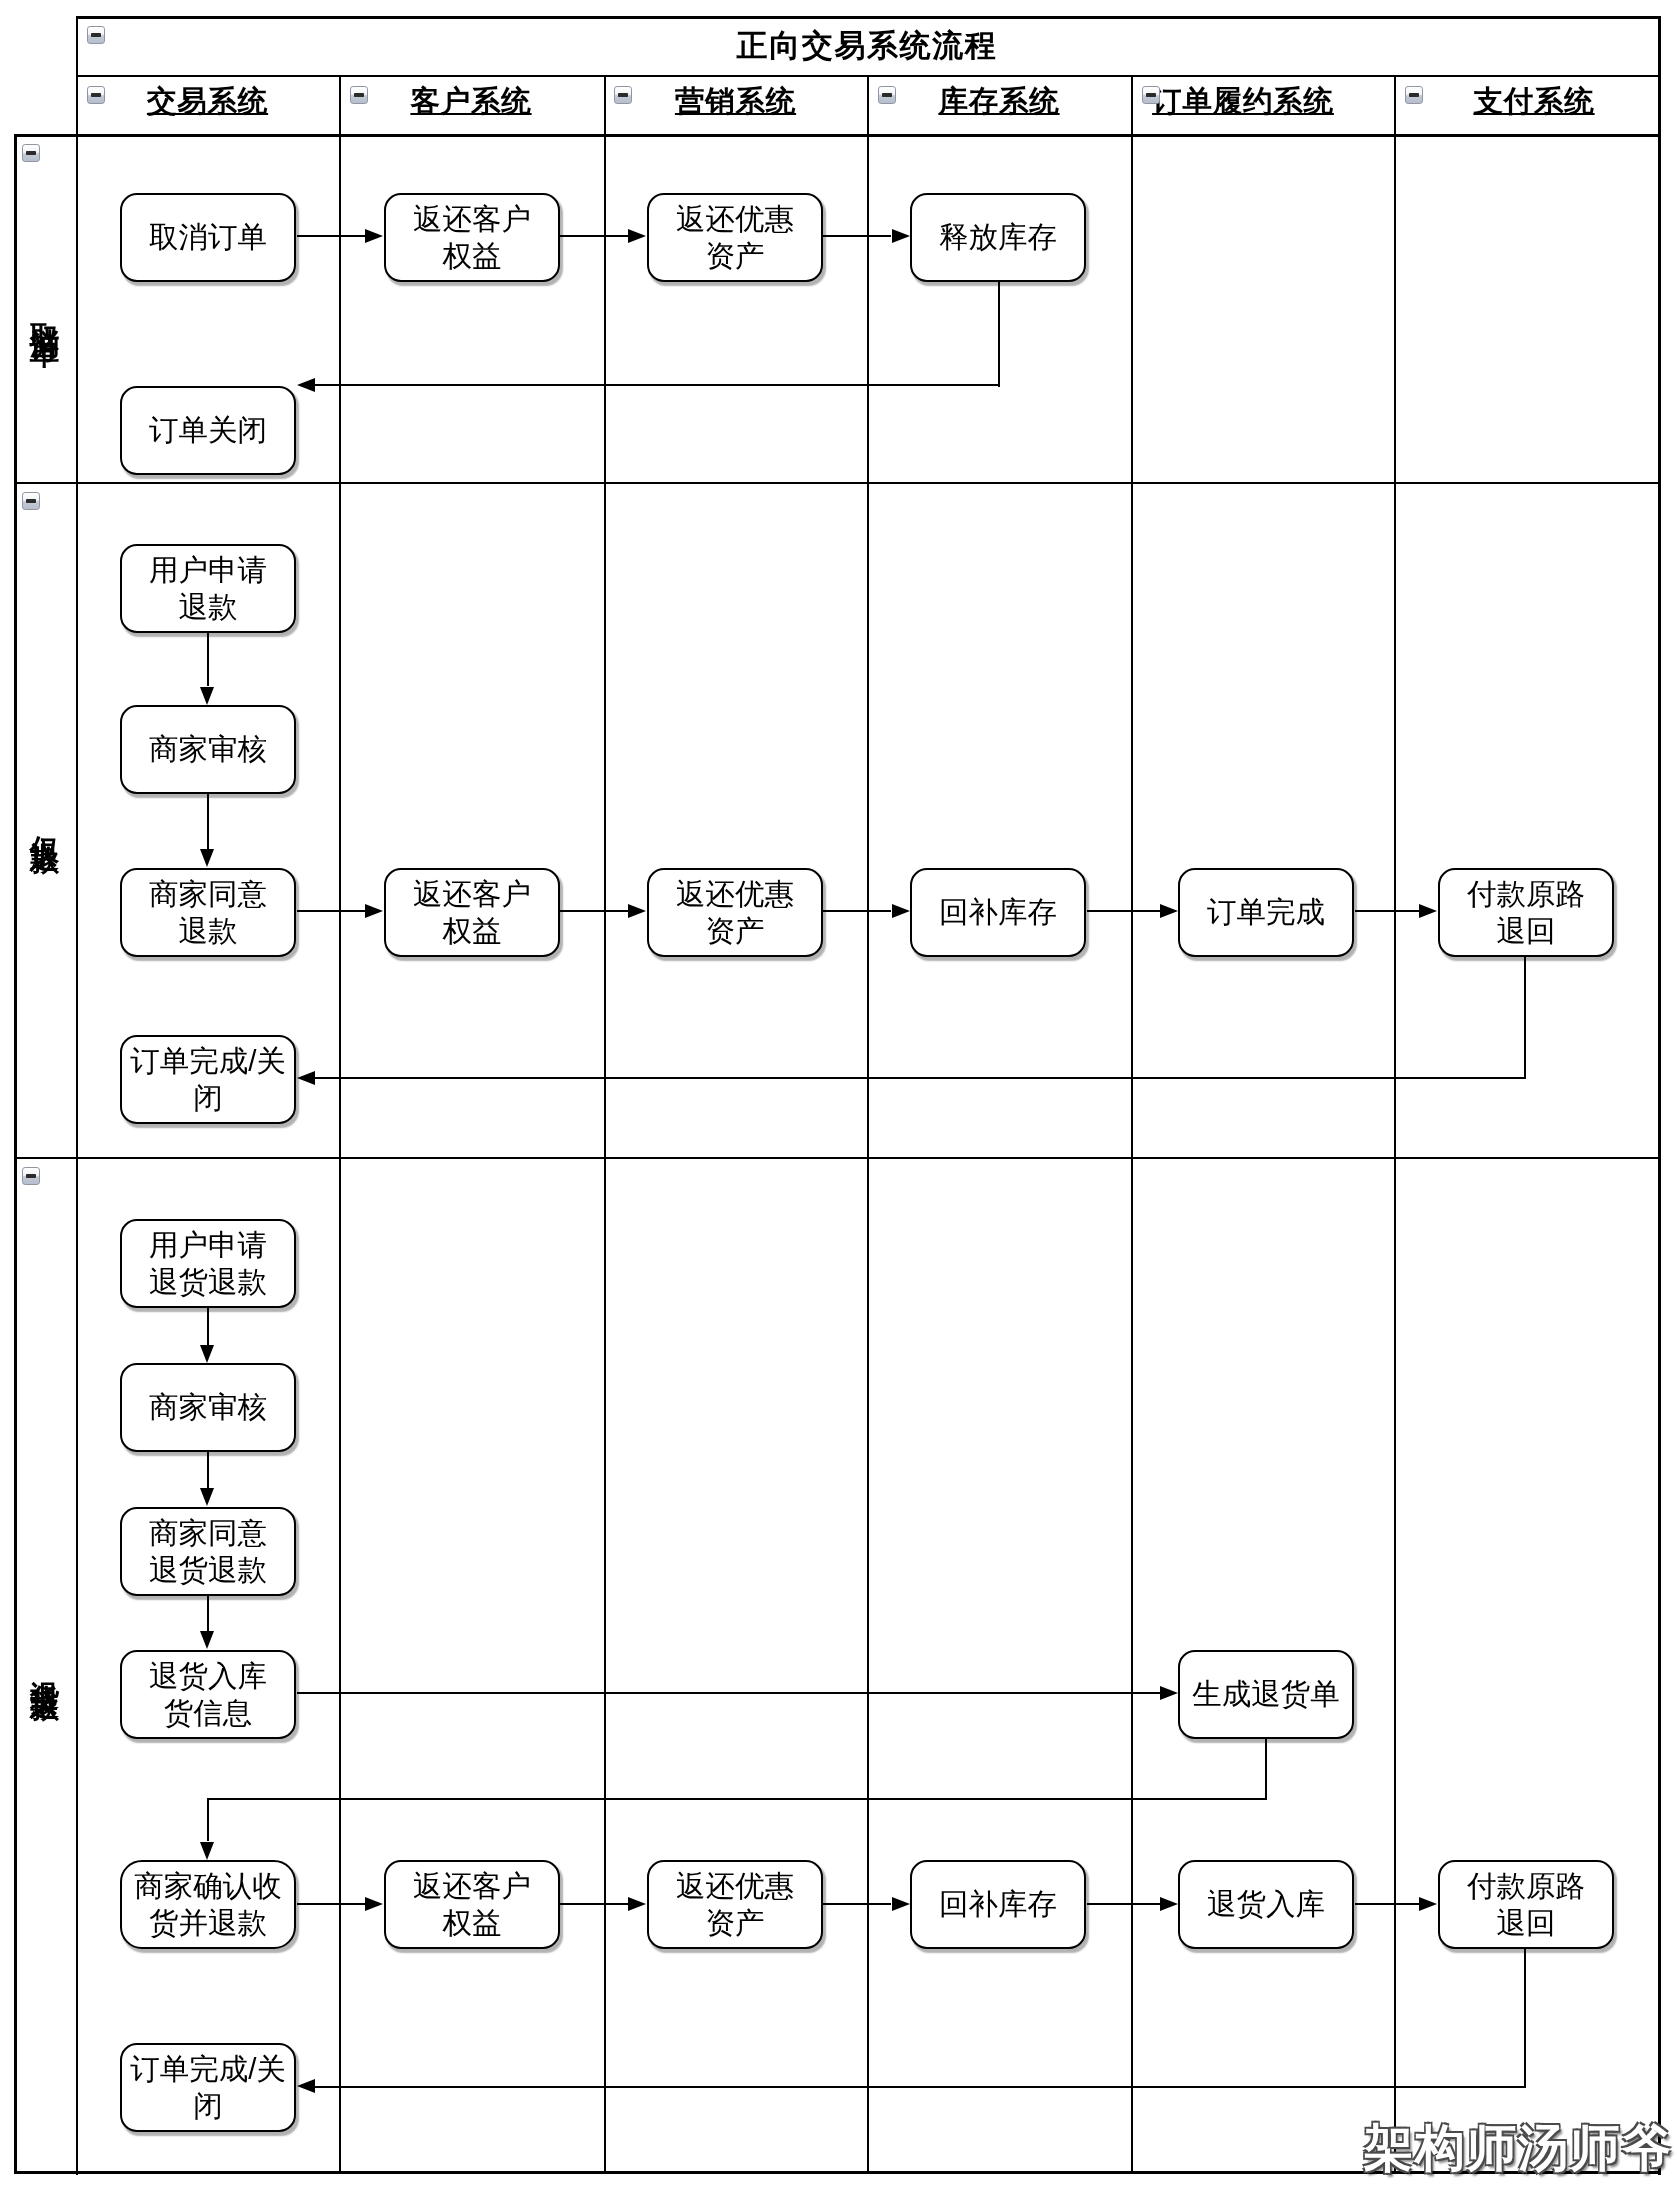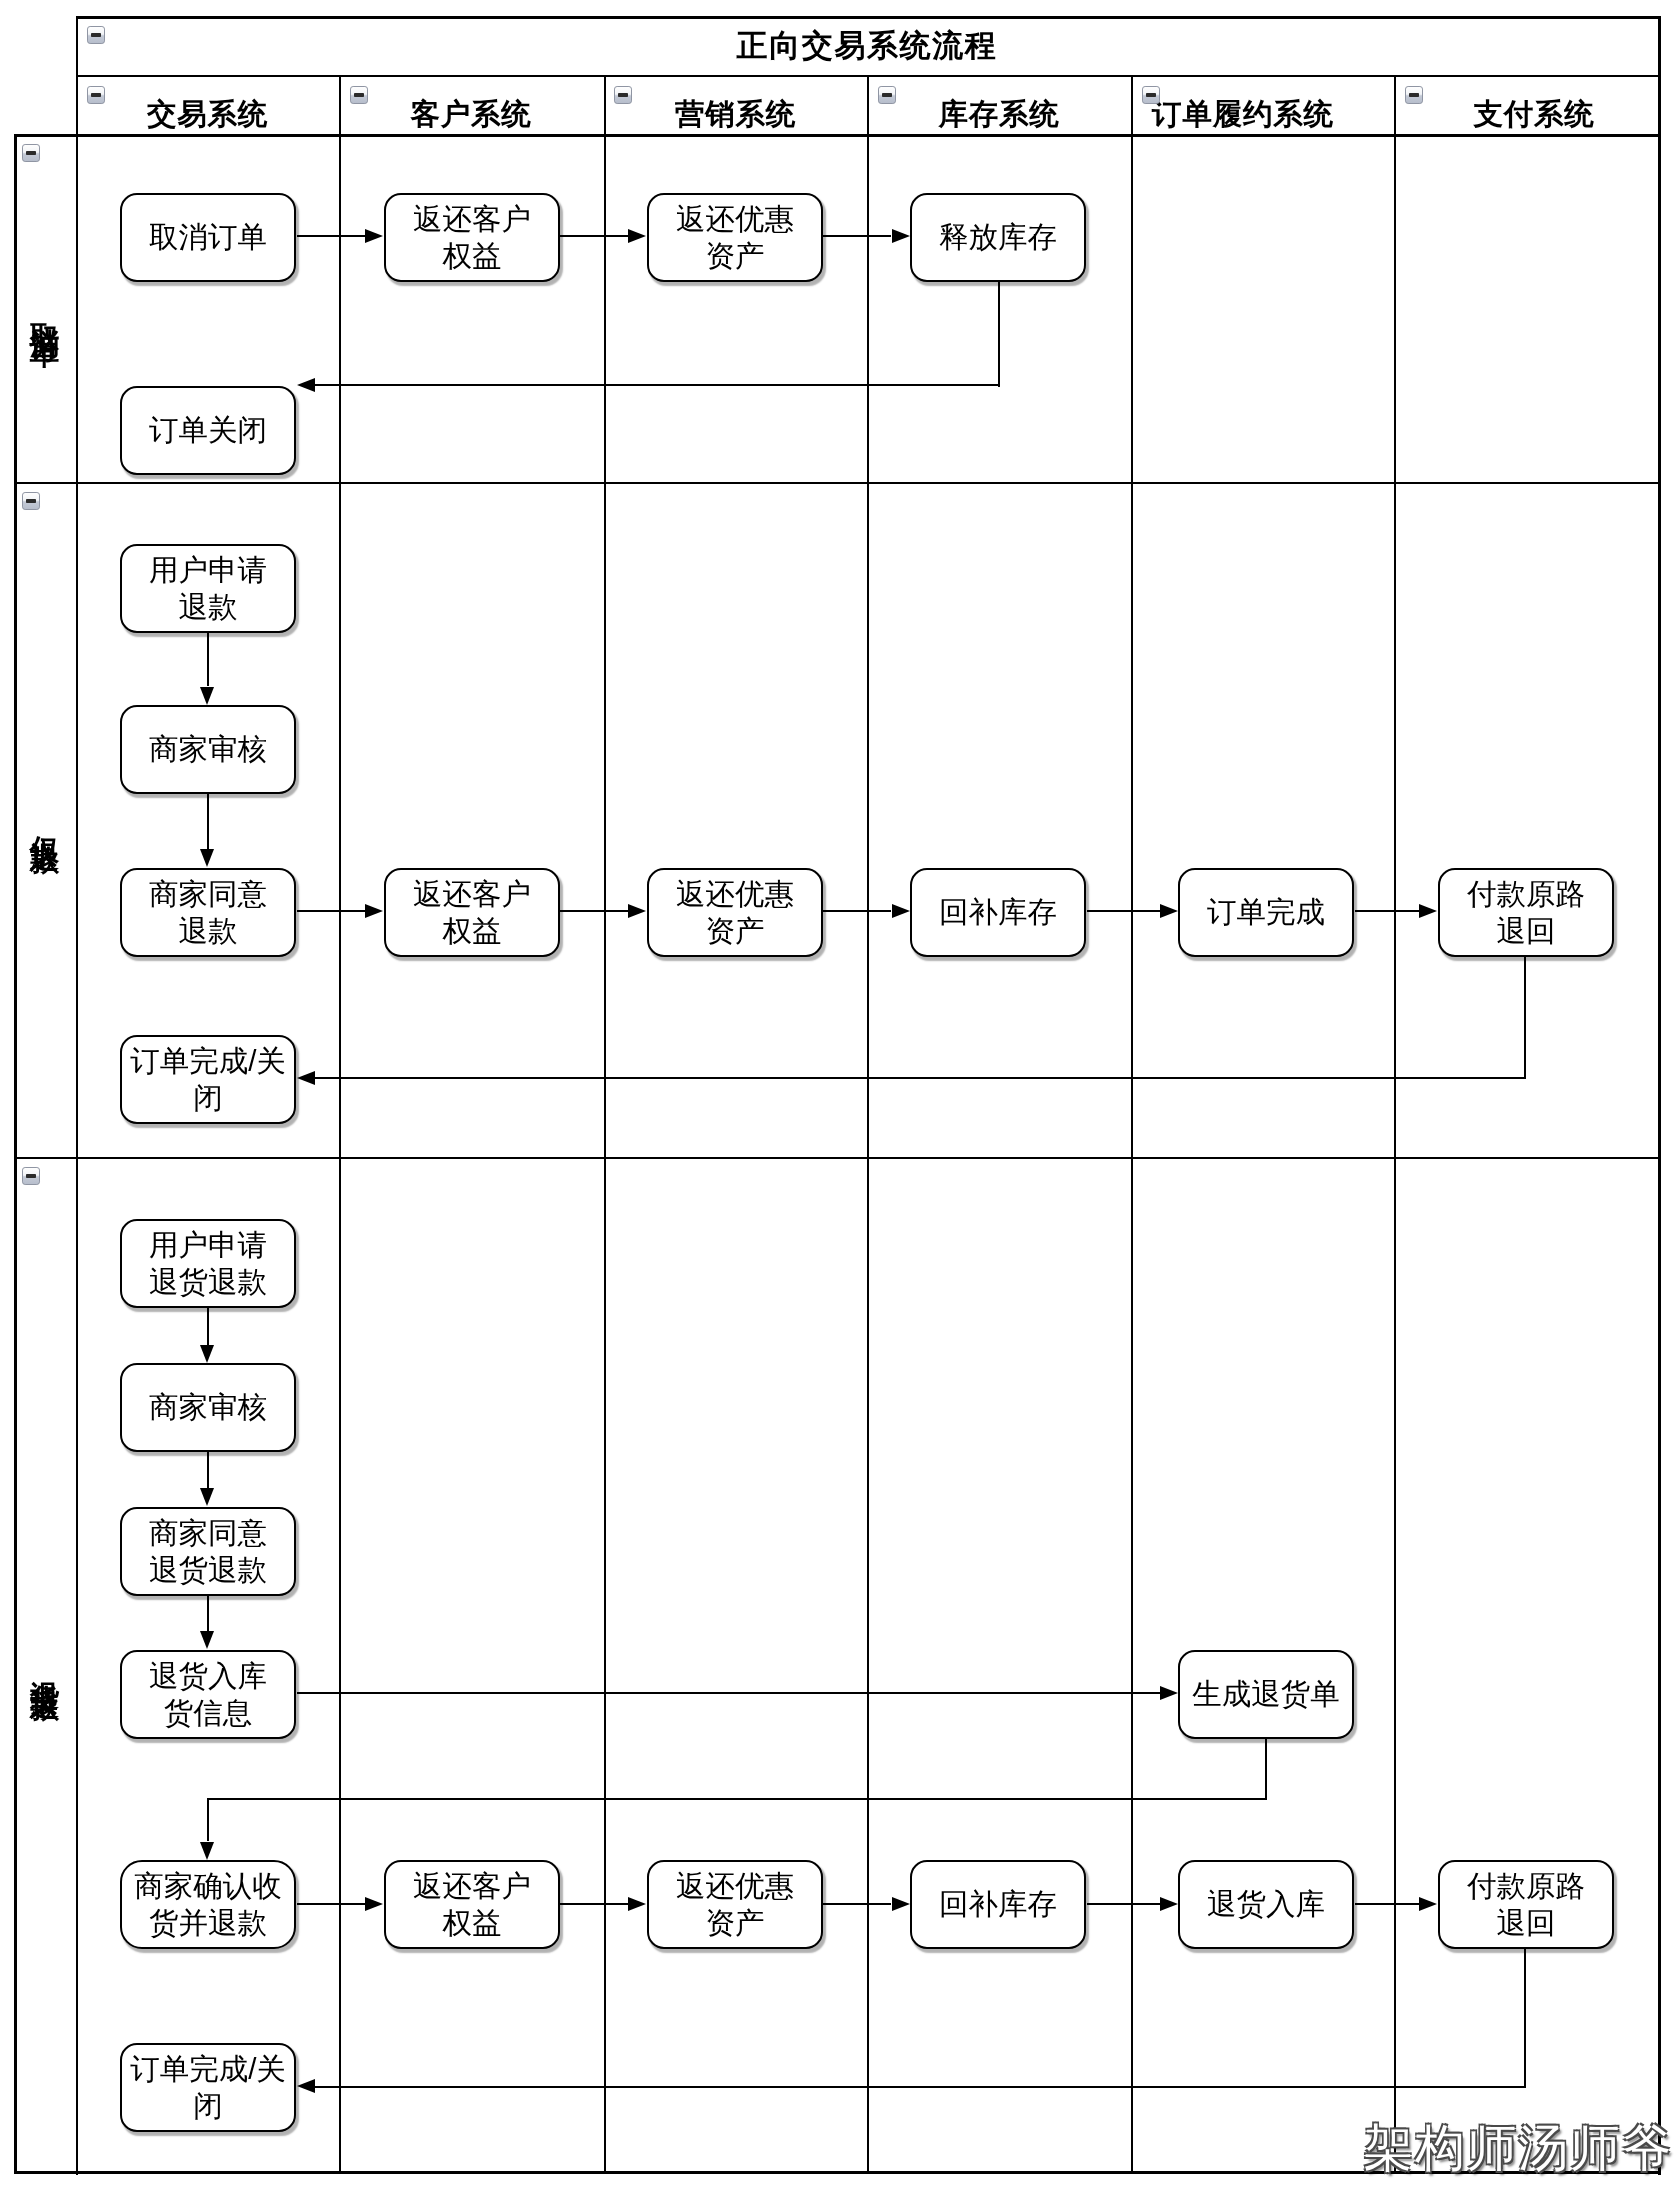--- a/index.html
+++ b/index.html
@@ -6,21 +6,21 @@
   body{
     position:relative;width:1678px;height:2194px;overflow:hidden;
     font-family:"Liberation Sans","DejaVu Sans",sans-serif;color:#000;
   }
   
   .gl{position:absolute;background:#000;}
   
   .pool-title{position:absolute;left:76px;top:15.5px;width:1582px;height:60px;
     display:flex;align-items:center;justify-content:center;}
   .pool-title-text{font-size:31px;font-weight:bold;letter-spacing:1.6px;}
-  .col-header{position:absolute;top:85px;height:59px;display:flex;align-items:center;justify-content:center;}
+  .col-header{position:absolute;top:72px;height:59px;display:flex;align-items:center;justify-content:center;text-decoration:underline;}
   .col-header-text{font-size:29.5px;font-weight:bold;letter-spacing:0.8px;}
   
   .collapse-icon{position:absolute;width:18px;height:18px;border:1.6px solid #8f95a3;border-radius:3.1px;
     background:linear-gradient(#fefefe 0%,#f2f4f7 45%,#c4cad6 55%,#b7becc 100%);
     display:flex;align-items:center;justify-content:center;box-sizing:border-box;}
   .minus-bar{width:10px;height:3.1px;background:#2b2b2b;border-radius:0.8px;}
   
   .lane-label{position:absolute;left:15.5px;width:59px;display:flex;align-items:center;justify-content:center;
     writing-mode:vertical-rl;text-orientation:upright;font-size:29.5px;font-weight:bold;letter-spacing:4.7px;}
   
@@ -30,21 +30,21 @@
     box-shadow:2.3px 3.1px 1.6px rgba(0,0,0,0.3);z-index:3;}
   
   .cl{position:absolute;background:#000;z-index:2;}
   .ah{position:absolute;width:0;height:0;z-index:2;}
   .ah-r{border-top:7.8px solid transparent;border-bottom:7.8px solid transparent;border-left:18.6px solid #000;}
   .ah-l{border-top:7.8px solid transparent;border-bottom:7.8px solid transparent;border-right:18.6px solid #000;}
   .ah-d{border-left:7.8px solid transparent;border-right:7.8px solid transparent;border-top:18.6px solid #000;}
   
   .watermark{position:absolute;left:1320px;top:2106px;width:353px;height:85px;z-index:9;
     display:flex;align-items:center;justify-content:flex-end;
-    font-size:50px;font-weight:normal;color:#ffffff;letter-spacing:1.6px;white-space:nowrap;
+    font-size:50px;font-weight:bold;color:#ffffff;letter-spacing:1.6px;white-space:nowrap;
     text-shadow:-1.6px -1.6px 0 #4a4a4a,1.6px -1.6px 0 #4a4a4a,-1.6px 1.6px 0 #4a4a4a,1.6px 1.6px 0 #4a4a4a,
                  3.1px 3.9px 2.3px rgba(0,0,0,0.45);}
 </style>
 </head>
 <body>
 
 <div class="gl" style="left:76px;top:15.5px;width:1585px;height:3.1px;"></div>
 <div class="gl" style="left:76px;top:75px;width:1585px;height:2.3px;"></div>
 <div class="gl" style="left:14px;top:134px;width:1647px;height:3.1px;"></div>
 <div class="gl" style="left:14px;top:482px;width:1647px;height:2.3px;"></div>

